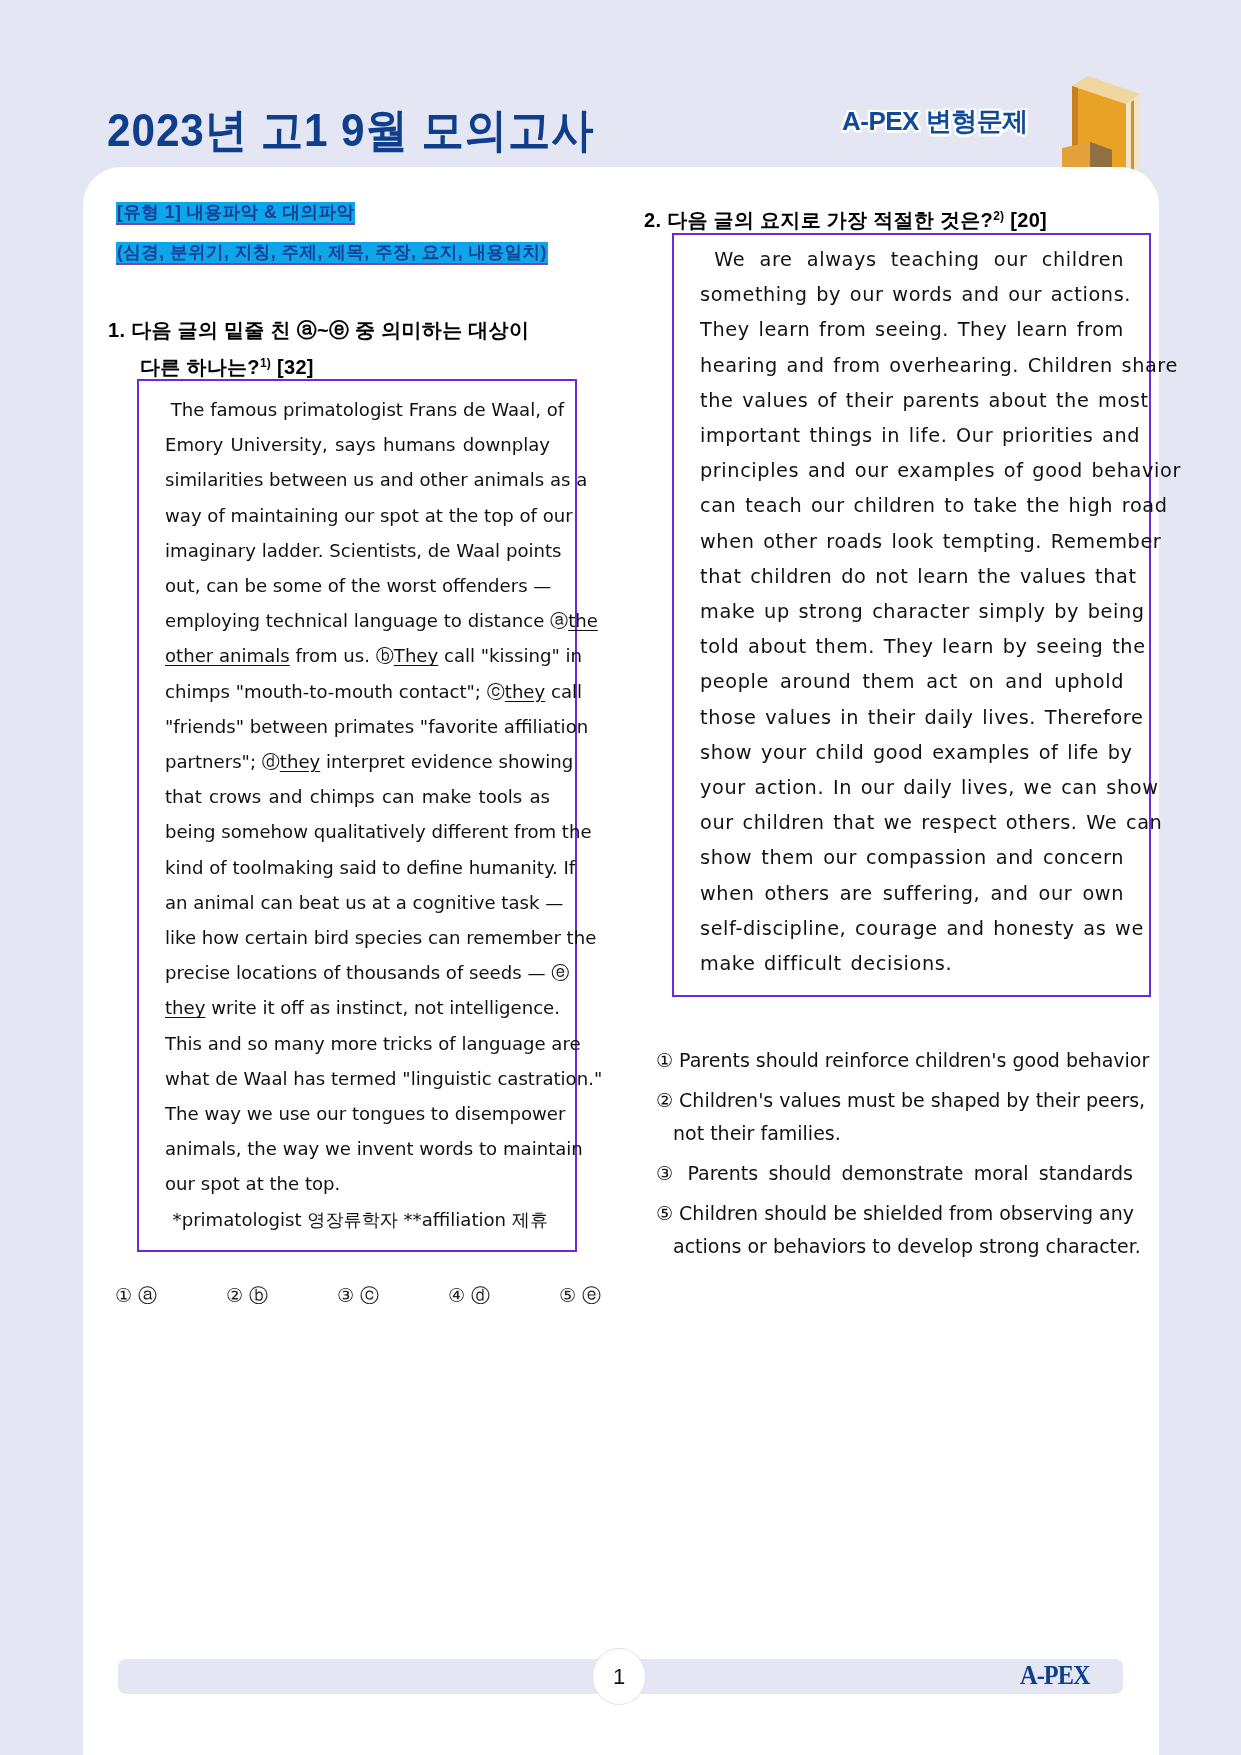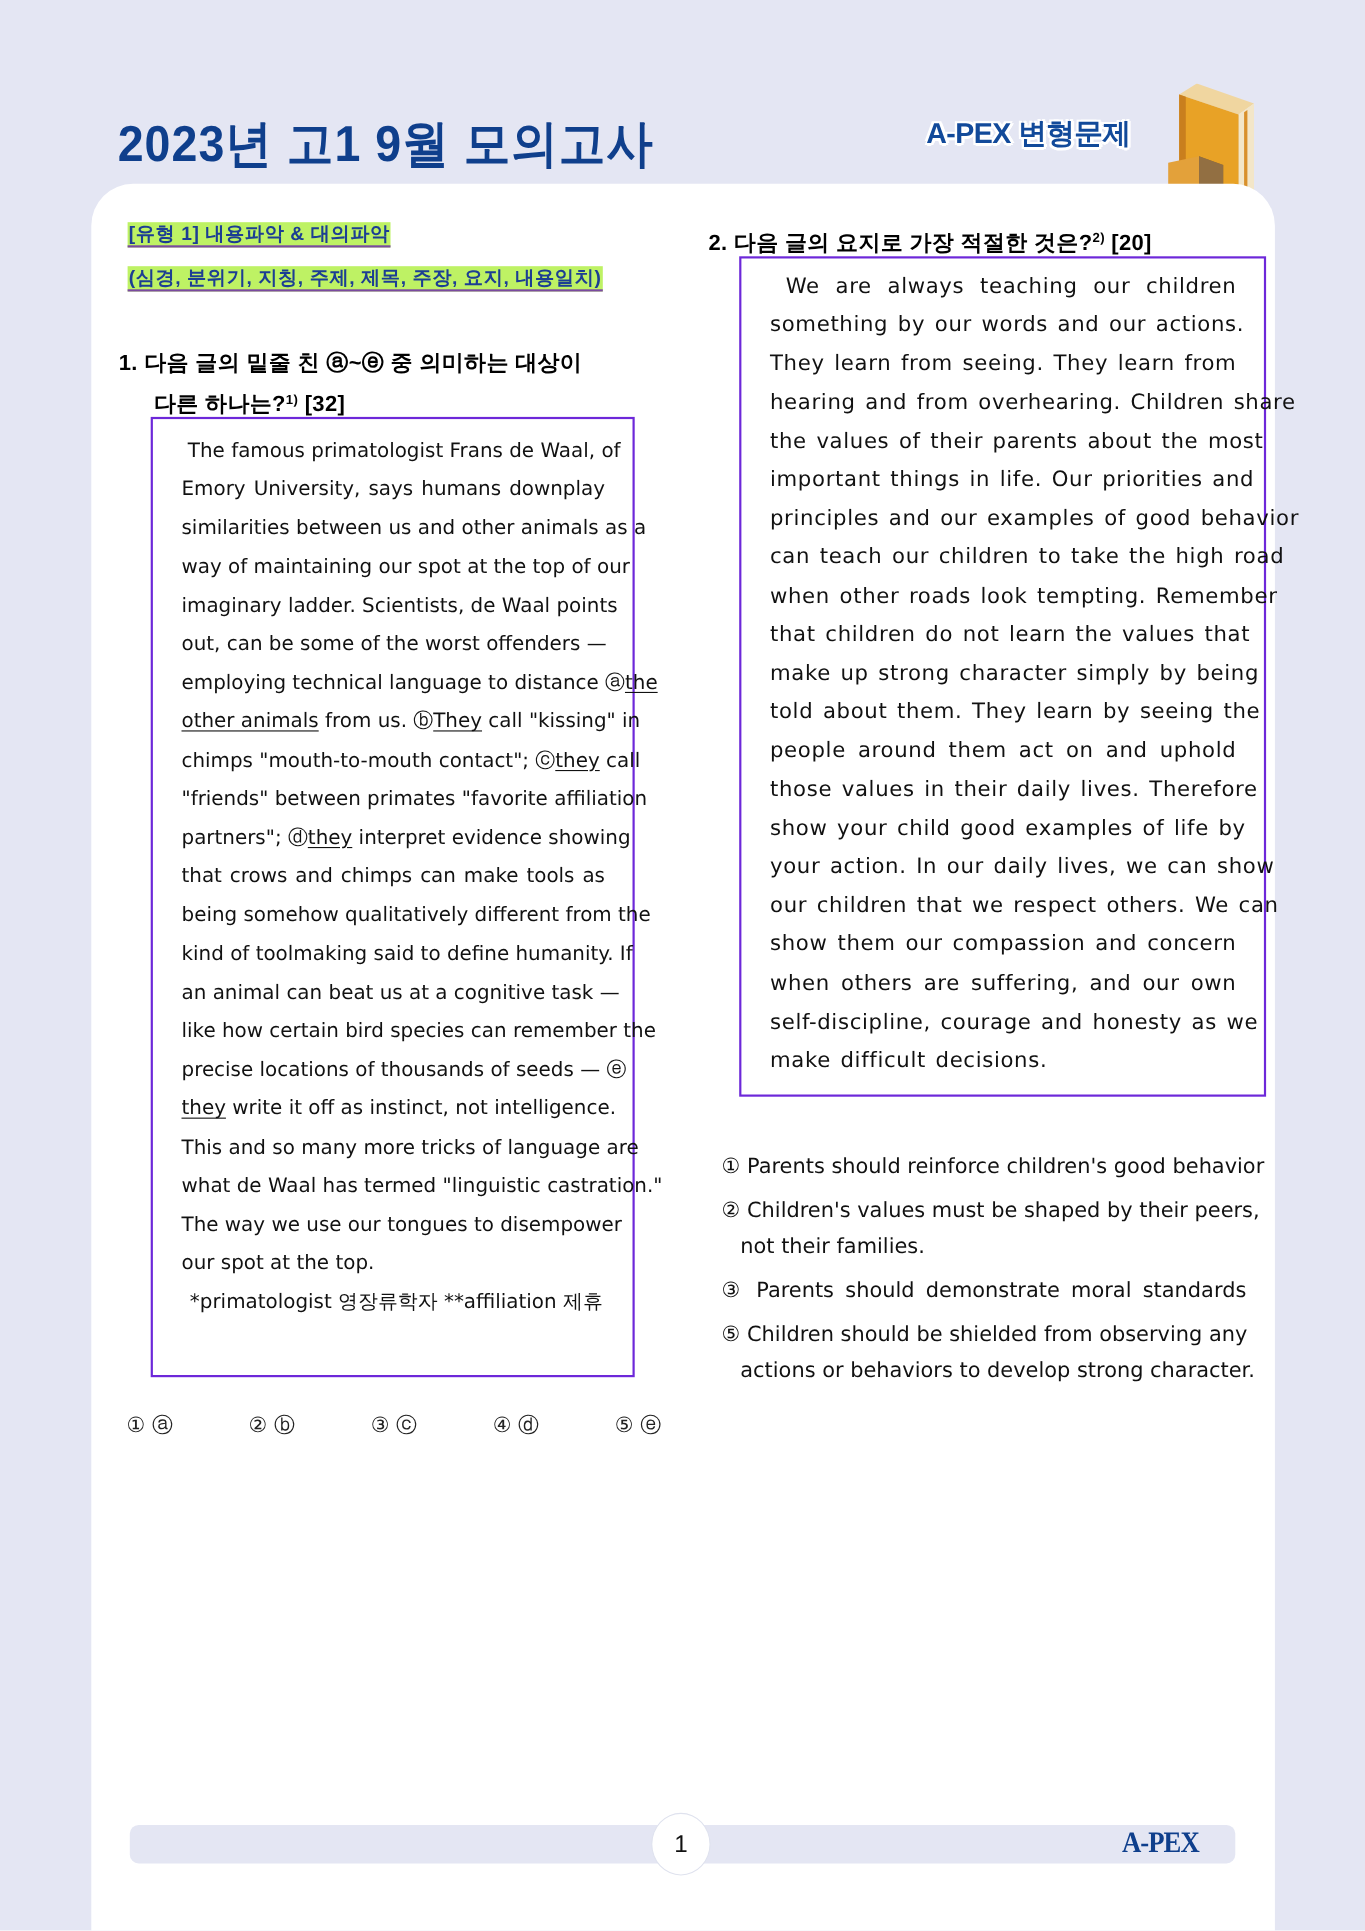--- a/index.html
+++ b/index.html
@@ -44,21 +44,21 @@
     background: #fff;
     border-radius: 38px 38px 0 0;
   }
   .section-tag {
     position: absolute;
     left: 116px;
     font-family: "Liberation Sans", sans-serif;
     font-weight: bold;
     font-size: 17.5px;
     color: #1c3e93;
-    background: #bef264;
+    background: #0ea5e9;
     border-bottom: 2px solid #7a4aa0;
     padding: 0 1px 1px 1px;
     letter-spacing: 0.5px;
     line-height: 20px;
   }
   .q-title {
     position: absolute;
     font-family: "Liberation Sans", sans-serif;
     font-weight: bold;
     font-size: 20px;
@@ -168,20 +168,21 @@
   <span class="line">that crows and chimps can make tools as</span>
   <span class="line">being somehow qualitatively different from the</span>
   <span class="line">kind of toolmaking said to define humanity. If</span>
   <span class="line">an animal can beat us at a cognitive task —</span>
   <span class="line">like how certain bird species can remember the</span>
   <span class="line"><span style="white-space:pre;">precise locations of thousands of seeds — </span><span>ⓔ</span></span>
   <span class="line"><span class="u">they</span><span style="white-space:pre;"> write it off as instinct, not intelligence.</span></span>
   <span class="line">This and so many more tricks of language are</span>
   <span class="line">what de Waal has termed "linguistic castration."</span>
   <span class="line">The way we use our tongues to disempower</span>
+  <span class="line">animals, the way we invent words to maintain</span>
   <span class="line last">our spot at the top.</span>
   <span class="note">*primatologist 영장류학자 **affiliation 제휴</span>
 </div>
 
 <div class="choices1">
   <span>① ⓐ</span>
   <span>② ⓑ</span>
   <span>③ ⓒ</span>
   <span>④ ⓓ</span>
   <span>⑤ ⓔ</span>

